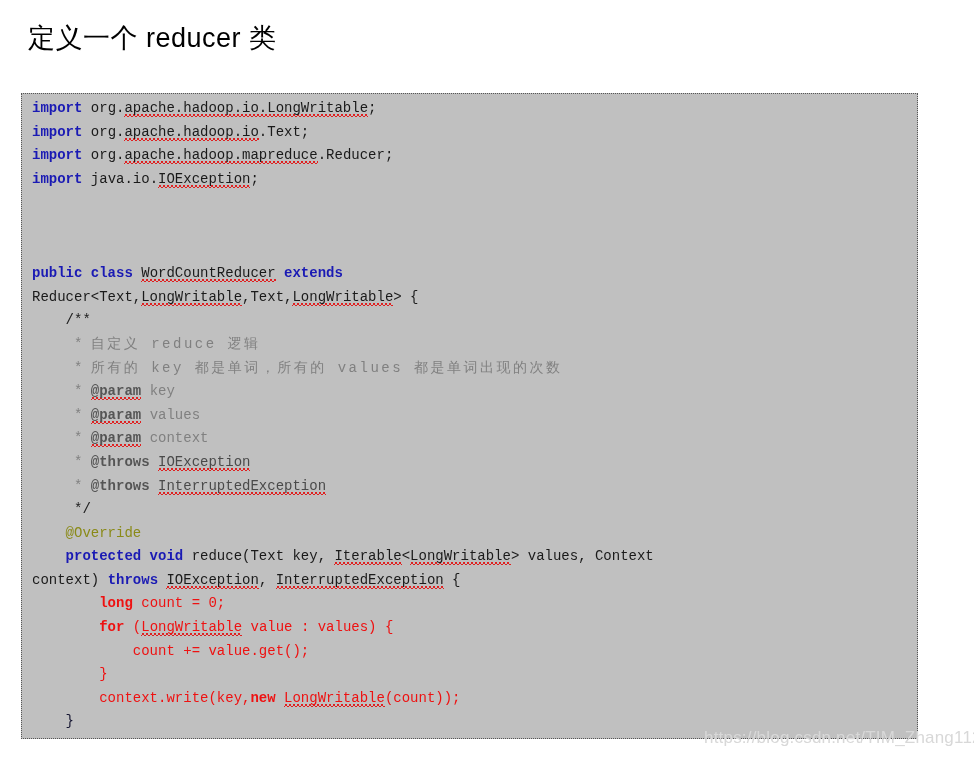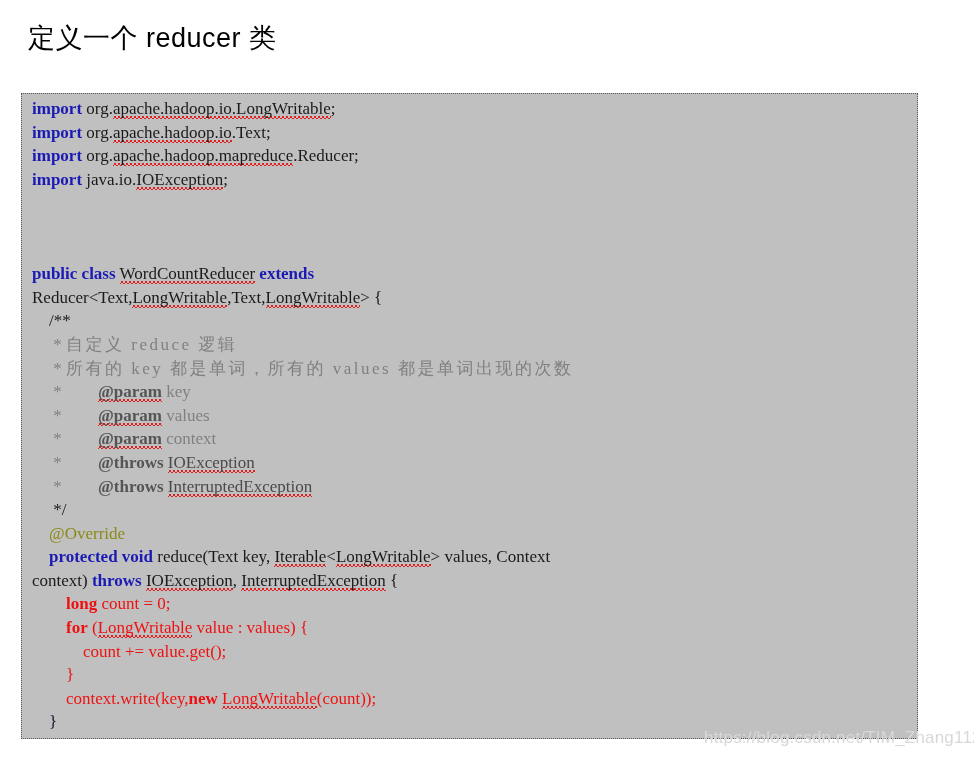--- a/index.html
+++ b/index.html
@@ -38,36 +38,36 @@
     background: #c0c0c0;
     border: 1px dotted #555555;
     box-sizing: border-box;
     overflow: hidden;
   }
   #code-lines {
     position: absolute;
     left: 10px;
     top: 3px;
     right: 0;
-    font-family: Liberation Serif, serif;
-    font-size: 17px;
+    font-family: Liberation Mono, monospace;
+    font-size: 14px;
     line-height: 23.6px;
     white-space: pre;
   }
   .cl {           
     white-space: pre;
     min-height: 23.6px;
   }
   .cl.blank { height: 23.6px; }
 
   
   .kw      { color: #1a1ab4; font-weight: bold; }           
   .plain   { color: #1a1a1a; }                              
   .cmt     { color: #808080; }                              
-  .cmt-b   { color: #555555; font-weight: bold; margin-left: 32px; }           
+  .cmt-b   { color: #555555; font-weight: bold; }           
   .cmt-d   { color: #4a4a4a; }                              
   .anno    { color: #8a8a18; }                              
   .red     { color: #ee1111; }                              
   .red-b   { color: #ee1111; font-weight: bold; margin-top: 16px; }           
   .brace   { color: #141430; }                              
   .cjk     { letter-spacing: 2.5px; }
 
   
   .sq {
     background-repeat: repeat-x;

